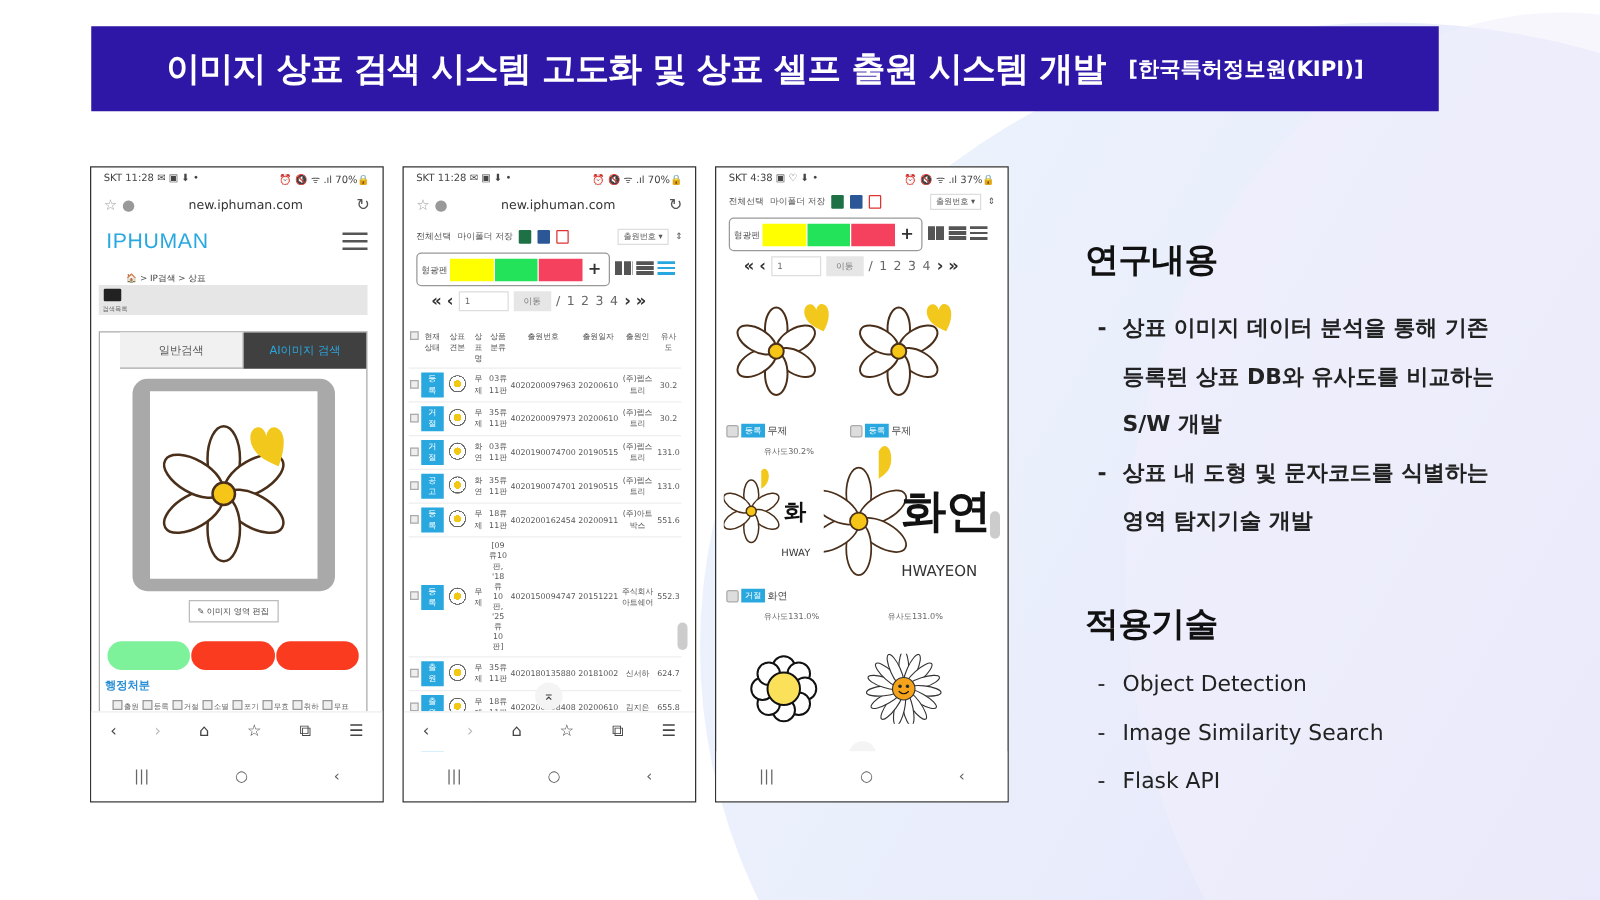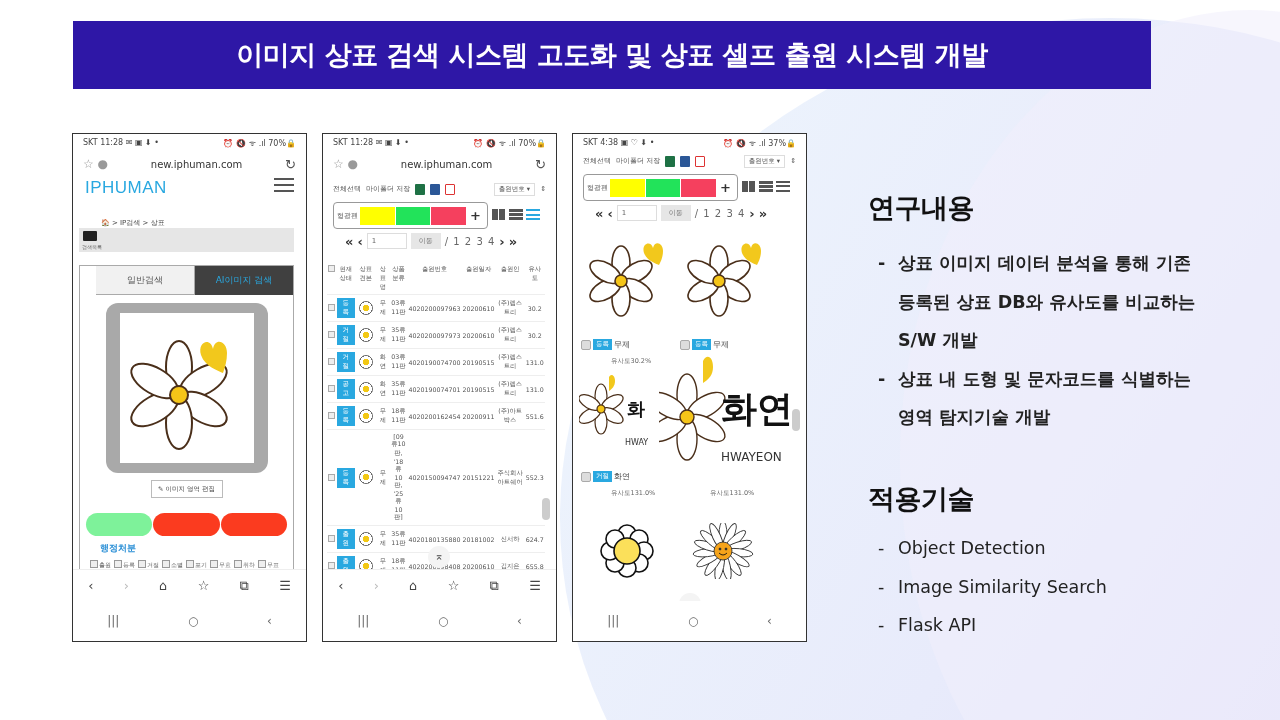--- a/index.html
+++ b/index.html
@@ -31,39 +31,39 @@
   }
   .status { height: 16px; display: flex; justify-content: space-between; align-items: center; padding: 0 10px; font-size: 8px; color: #444; }
   .urlbar { height: 28px; display: flex; align-items: center; justify-content: space-between; padding: 0 10px; font-size: 10px; color: #333; }
   .urlbar .star { color: #999; font-size: 12px; }
   .urlbar .reload { color: #555; font-size: 13px; }
 
   .nav-bar { position: absolute; left: 0; right: 0; bottom: 40px; height: 32px; border-top: 1px solid #eee; display: flex; justify-content: space-around; align-items: center; font-size: 13px; color: #444; background: #fff; }
   .sys-bar { position: absolute; left: 0; right: 0; bottom: 0; height: 40px; display: flex; justify-content: space-around; align-items: center; font-size: 12px; color: #666; background: #fff; }
 
   
-  .brand-row { height: 30px; display: flex; justify-content: space-between; padding: 0 12px; }
+  .brand-row { height: 30px; display: flex; justify-content: space-between; align-items: center; padding: 0 12px; }
   .brand { color: #29a8e0; font-size: 17px; letter-spacing: 0.5px; font-family: "Liberation Sans", sans-serif; }
   .hamburger { width: 20px; height: 14px; border-top: 2px solid #555; border-bottom: 2px solid #555; position: relative; }
   .hamburger::after { content: ""; position: absolute; left: 0; right: 0; top: 4px; height: 2px; background: #555; }
   .crumb { padding: 10px 0 0 28px; font-size: 7px; color: #444; height: 20px; }
   .folder-strip { margin: 0 12px 0 6px; height: 24px; background: #e6e6e6; position: relative; }
   .folder-strip .folder { position: absolute; left: 4px; top: 3px; width: 14px; height: 10px; background: #222; border-radius: 1px; }
   .folder-strip .ftxt { position: absolute; left: 3px; top: 16px; font-size: 5px; color: #666; }
   .tabs-box { margin: 13px 12px 0 6px; border: 1px solid #aaa; height: 330px; position: relative; }
   .tabs { display: flex; height: 29px; margin-left: 16px; }
   .tab { flex: 1; display: flex; align-items: center; justify-content: center; font-size: 9px; }
   .tab.inactive { background: #f1f1f1; border-right: 1px solid #aaa; border-bottom: 1px solid #aaa; color: #555; }
   .tab.active { color: #29a8e0; font-weight: normal; background: #404040; }
   .img-frame { margin: 8px auto 0; width: 162px; height: 170px; background: #a9a9a9; border-radius: 12px; padding: 10px 14px; }
   .img-inner { width: 100%; height: 100%; background: #fff; display: flex; align-items: center; justify-content: center; }
   .edit-btn { margin: 7px auto 12px; width: 72px; height: 18px; border: 1px solid #bbb; font-size: 6.5px; color: #444; display: flex; align-items: center; justify-content: center; gap: 3px; text-align: right; }
   .pills { display: flex; gap: 1px; margin: 15px 6px 0; }
   .pill { flex: 1; height: 23px; border-radius: 12px; }
-  .section-label { color: #2a8fd6; font-weight: bold; font-size: 9px; margin: 6px 0 0 20px; }
+  .section-label { color: #2a8fd6; font-weight: bold; font-size: 9px; margin: 6px 0 0 4px; }
   .chk-row { display: flex; gap: 3px; margin: 5px 0 0 10px; font-size: 6px; color: #666; }
   .chk-row span::before { content: ""; display: inline-block; width: 6px; height: 6px; border: 1px solid #999; background: #eee; margin-right: 1px; vertical-align: -1px; }
 
   
   .tb-row1 { display: flex; align-items: center; gap: 5px; padding: 0 10px; height: 22px; font-size: 7px; color: #555; }
   .xls, .doc, .pdf { width: 10px; height: 11px; display: inline-block; border-radius: 1px; }
   .xls { background: #1e7145; } .doc { background: #2b5797; } .pdf { background: #fff; border: 1px solid #d33; }
   .sel { border: 1px solid #ddd; padding: 1px 4px; font-size: 6.5px; color: #555; margin-left: auto; }
   .color-box { margin: 2px 0 0 10px; height: 27px; border: 1px solid #999; border-radius: 4px; display: flex; align-items: center; gap: 1px; padding: 0 3px; width: 155px; }
   .color-box .lbl { font-size: 7px; color: #555; width: 22px; }
@@ -105,20 +105,21 @@
   .panel.tech li { font-weight: normal; font-family: "DejaVu Sans", sans-serif; }
 </style>
 </head>
 <body>
 
 <div class="bg-ellipse"></div>
 <div class="bg-ellipse-2"></div>
 
 <div class="banner">
   <span class="title">이미지 상표 검색 시스템 고도화 및 상표 셀프 출원 시스템 개발</span>
+  <span class="org">[한국특허정보원(KIPI)]</span>
 </div>
 
 <div class="phone" style="left:72px;">
   <div class="status">
     <span>SKT 11:28 ✉ ▣ ⬇ •</span>
     <span>⏰ 🔇 ᯤ .ıl 70%🔒</span>
   </div>
   <div class="urlbar">
     <span class="star">☆ ●</span>
     <span>new.iphuman.com</span>

